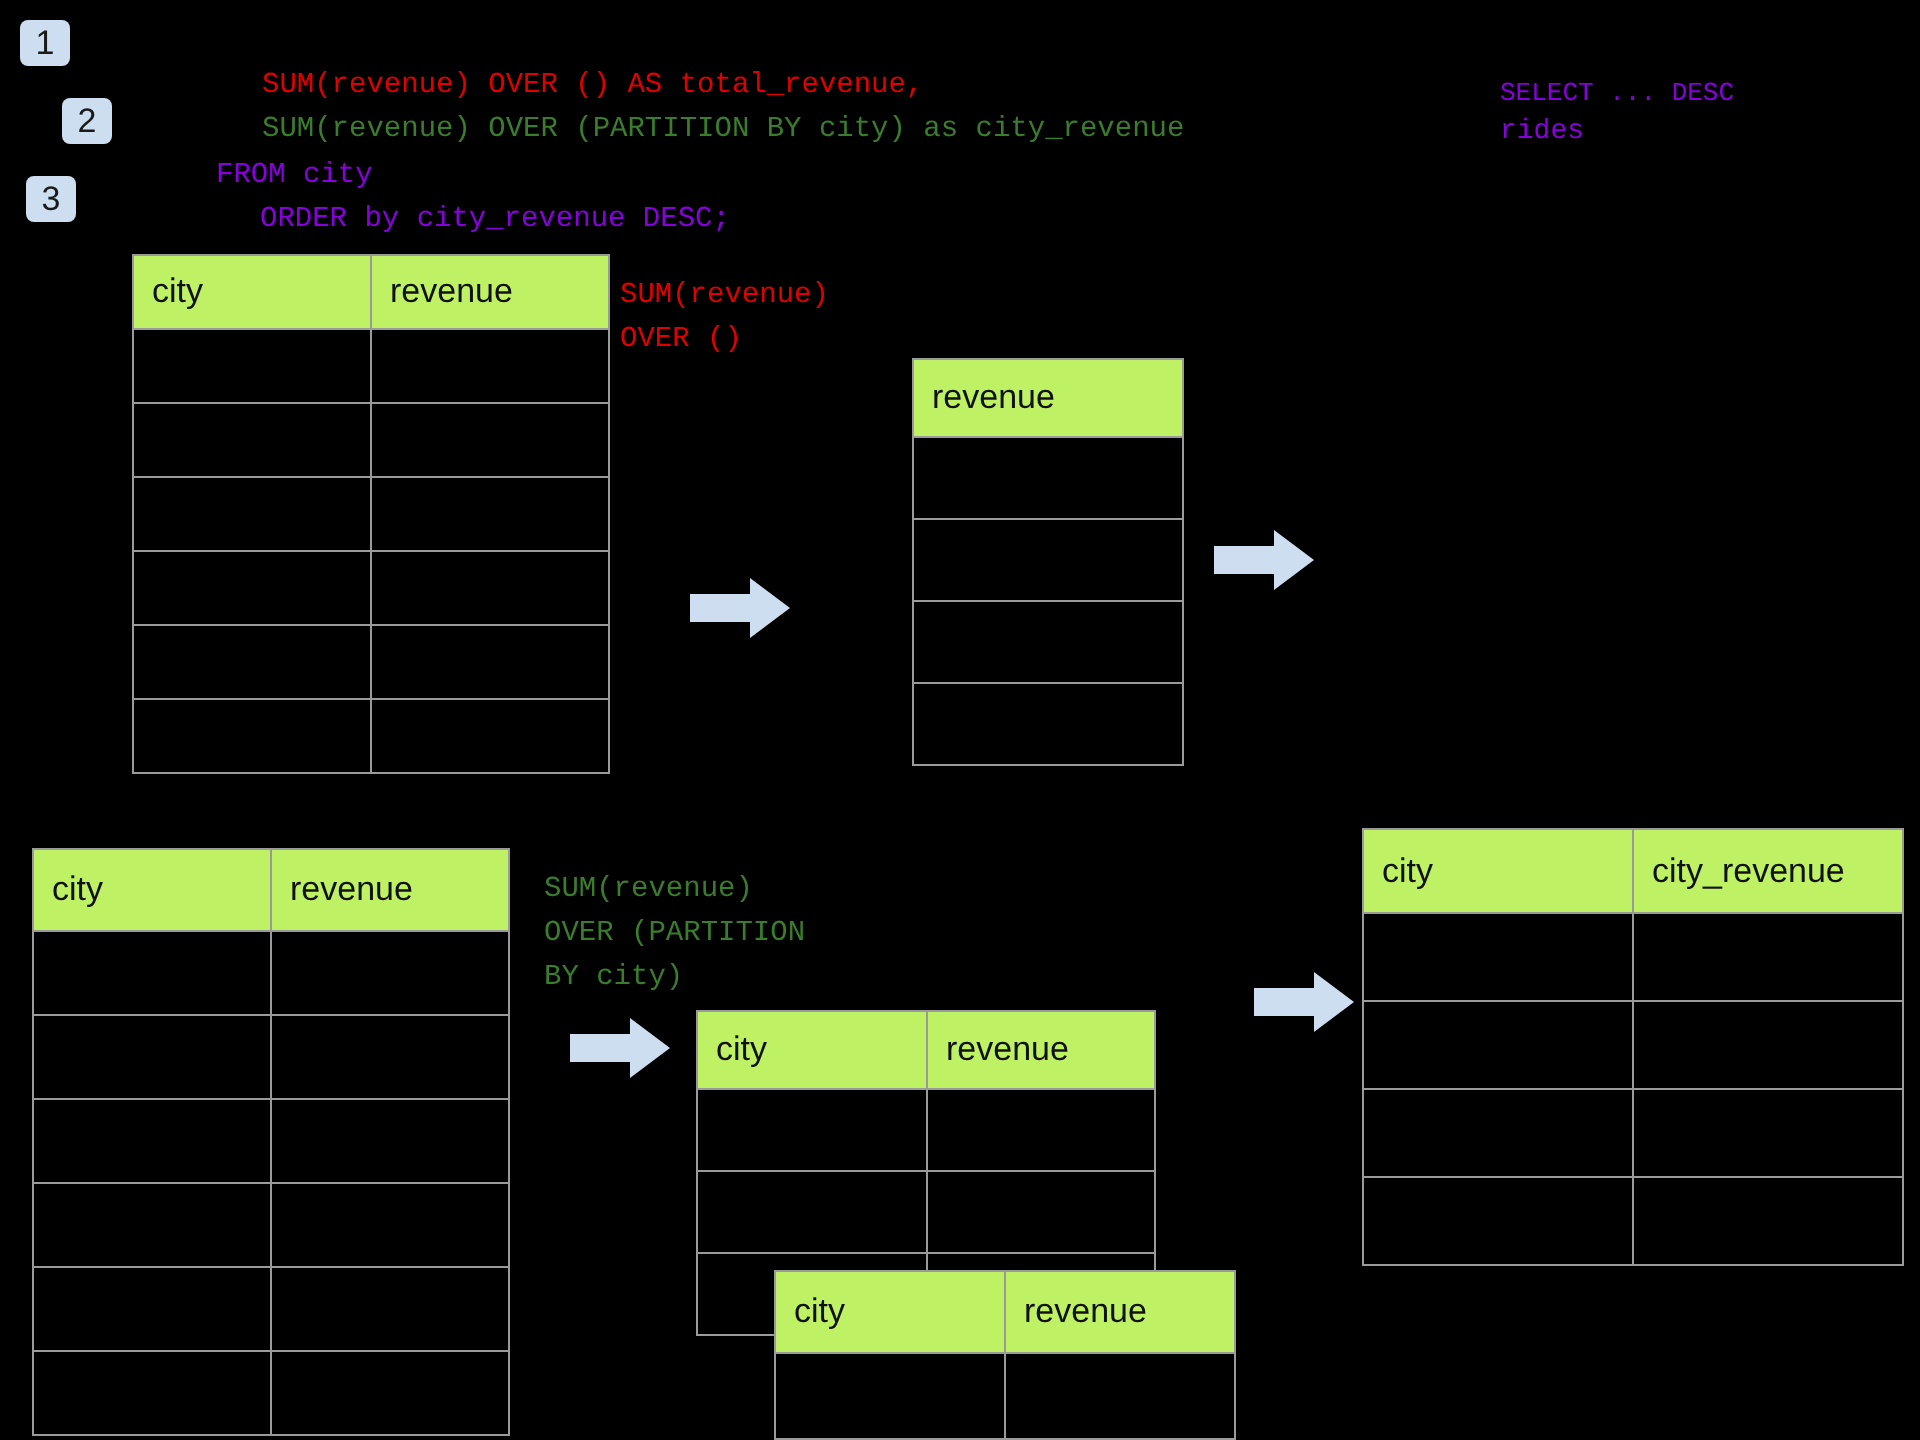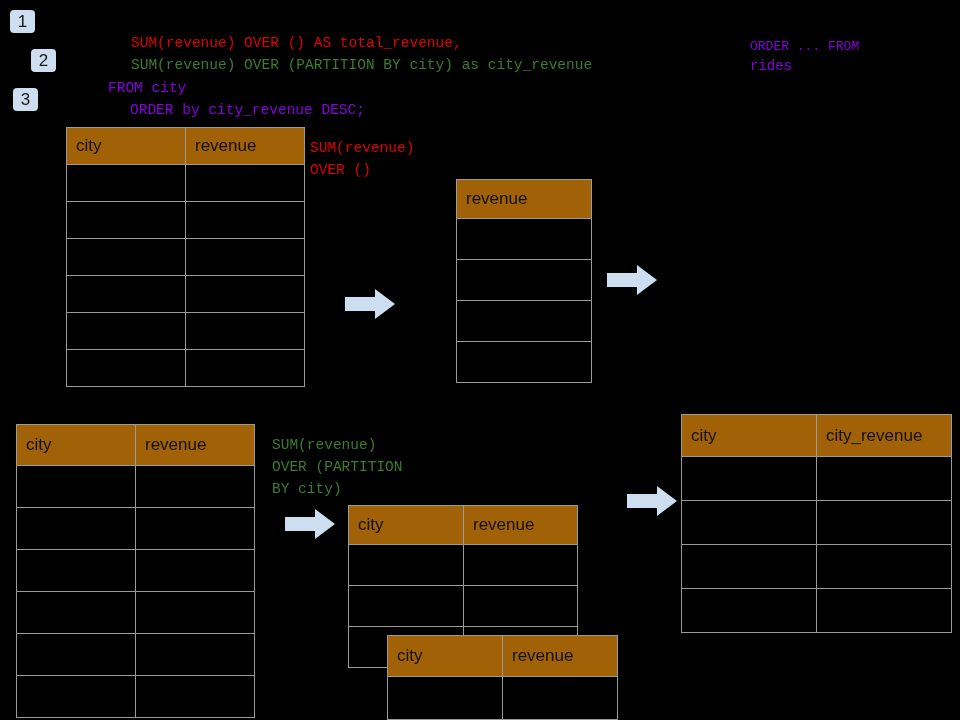--- a/index.html
+++ b/index.html
@@ -60,21 +60,21 @@
     border-collapse: collapse;
     table-layout: fixed;
     background: #000000;
   }
   .tbl td {
     border: 1px solid #9a9a9a;
     padding: 0;
     background: #000000;
   }
   .tbl td.hd {
-    background: #a16207;
+    background: #bef264;
     color: #111111;
     font-family: "Liberation Sans", sans-serif;
     font-size: 17px;
     padding: 0 0 0 9px;
     vertical-align: middle;
     white-space: nowrap;
   }
 
   
   .arrow {
@@ -89,21 +89,21 @@
 
   <div class="badge" style="left:10px; top:10px;">1</div>
   <div class="badge" style="left:31px; top:49px;">2</div>
   <div class="badge" style="left:13px; top:88px;">3</div>
 
   <div class="sql sql-red" style="left:131px; top:33px;">SUM(revenue) OVER () AS total_revenue,</div>
   <div class="sql sql-green" style="left:131px; top:55px;">SUM(revenue) OVER (PARTITION BY city) as city_revenue</div>
   <div class="sql sql-purple" style="left:108px; top:78px;">FROM city</div>
   <div class="sql sql-purple" style="left:108px; top:100px;margin-left:22px;">ORDER by city_revenue DESC;</div>
 
-  <div class="sql sql-purple" style="left:750px; top:38px; font-size:13px; line-height:18px;">ORDER ... FROM</div>
+  <div class="sql sql-purple" style="left:750px; top:38px; font-size:13px; line-height:18px;">SELECT ... DESC</div>
   <div class="sql sql-purple" style="left:750px; top:57px; font-size:14px; line-height:18px;">rides</div>
 
   <div class="annot annot-red" style="left:310px; top:138px;">SUM(revenue)</div>
   <div class="annot annot-red" style="left:310px; top:160px;">OVER ()</div>
 
   <div class="annot annot-green" style="left:272px; top:435px;">SUM(revenue)</div>
   <div class="annot annot-green" style="left:272px; top:457px;">OVER (PARTITION</div>
   <div class="annot annot-green" style="left:272px; top:479px;">BY city)</div>
 
   <table class="tbl" style="left:66px; top:127px; width:238px;">

